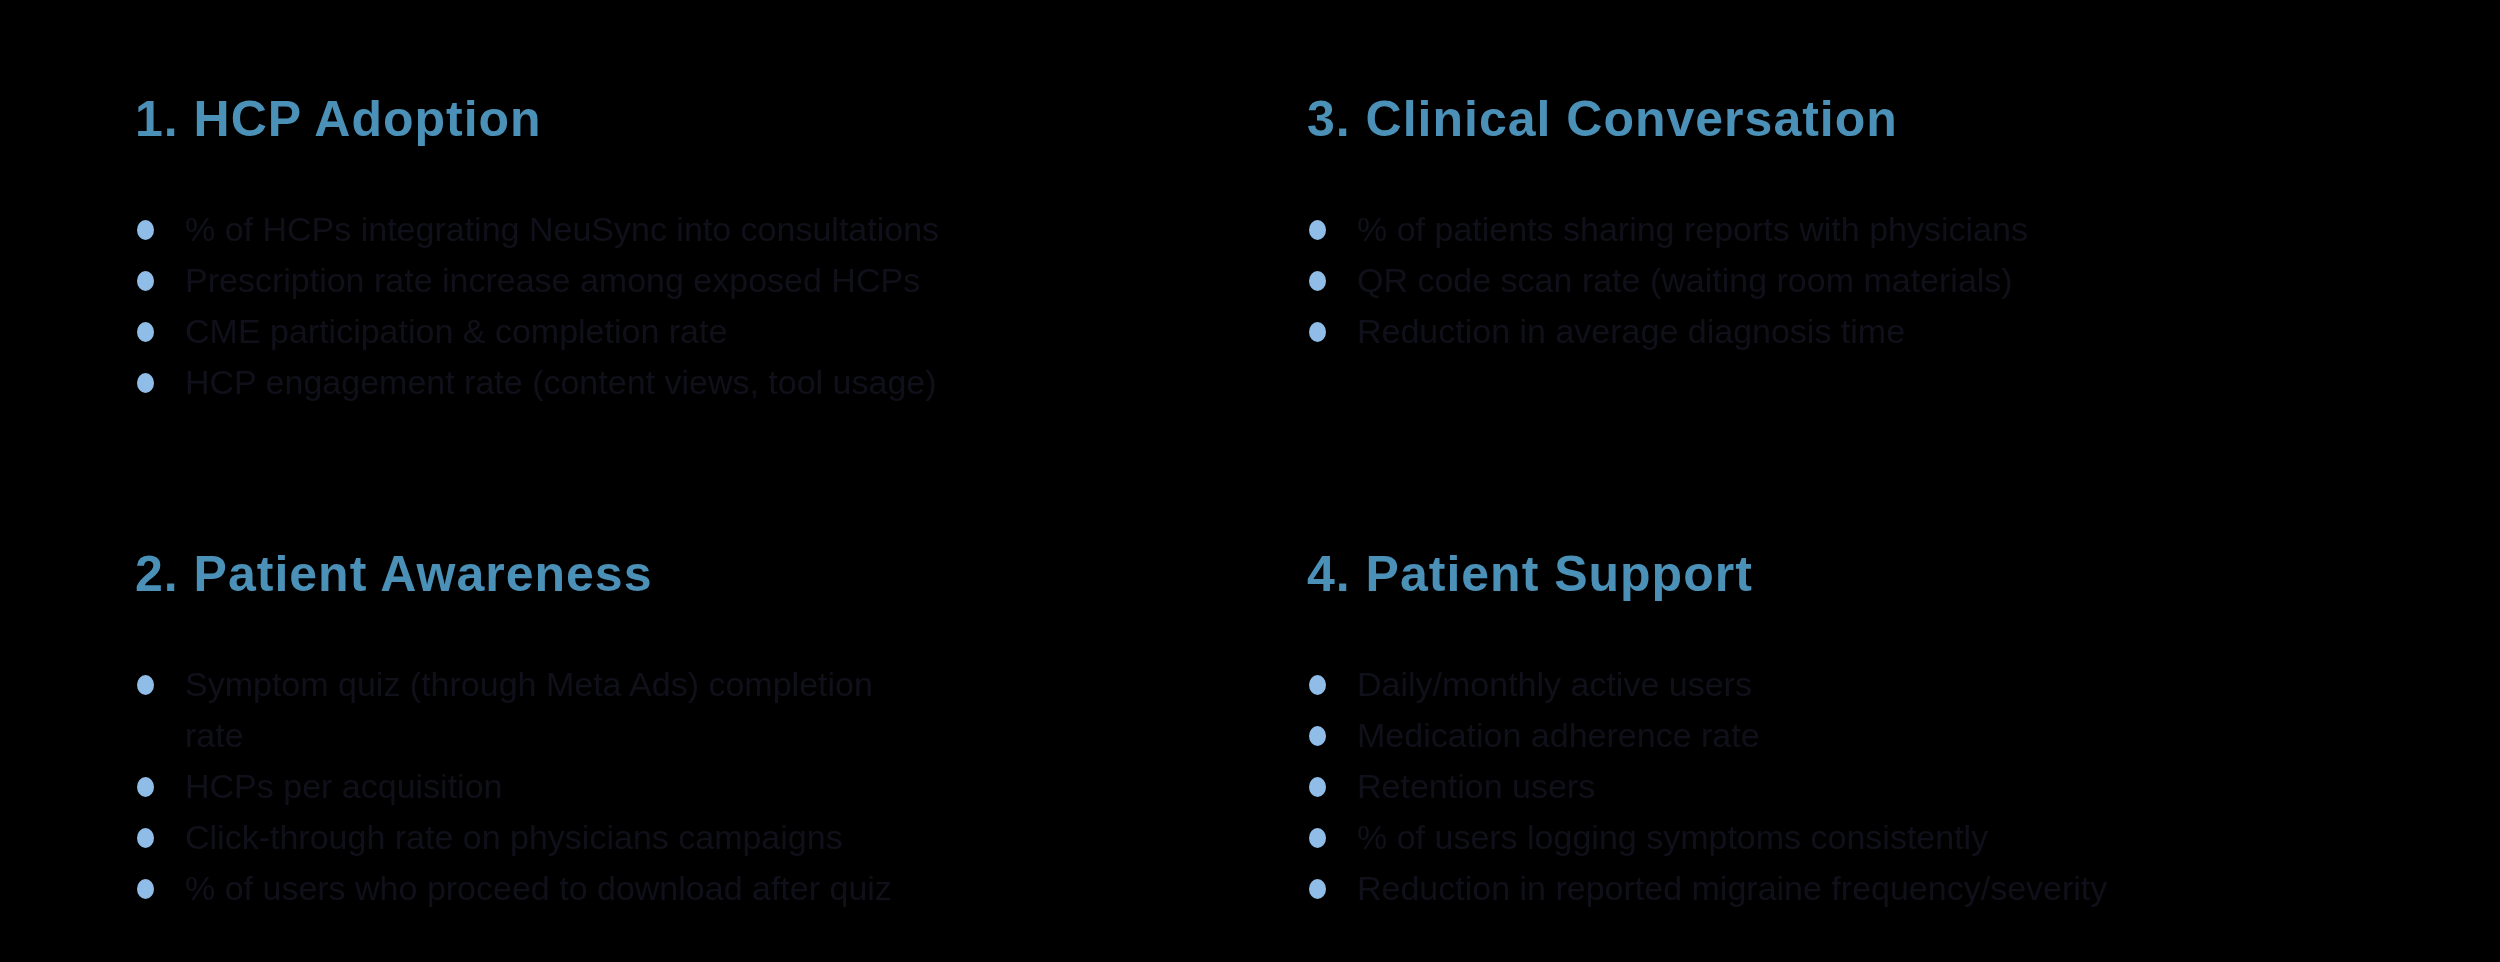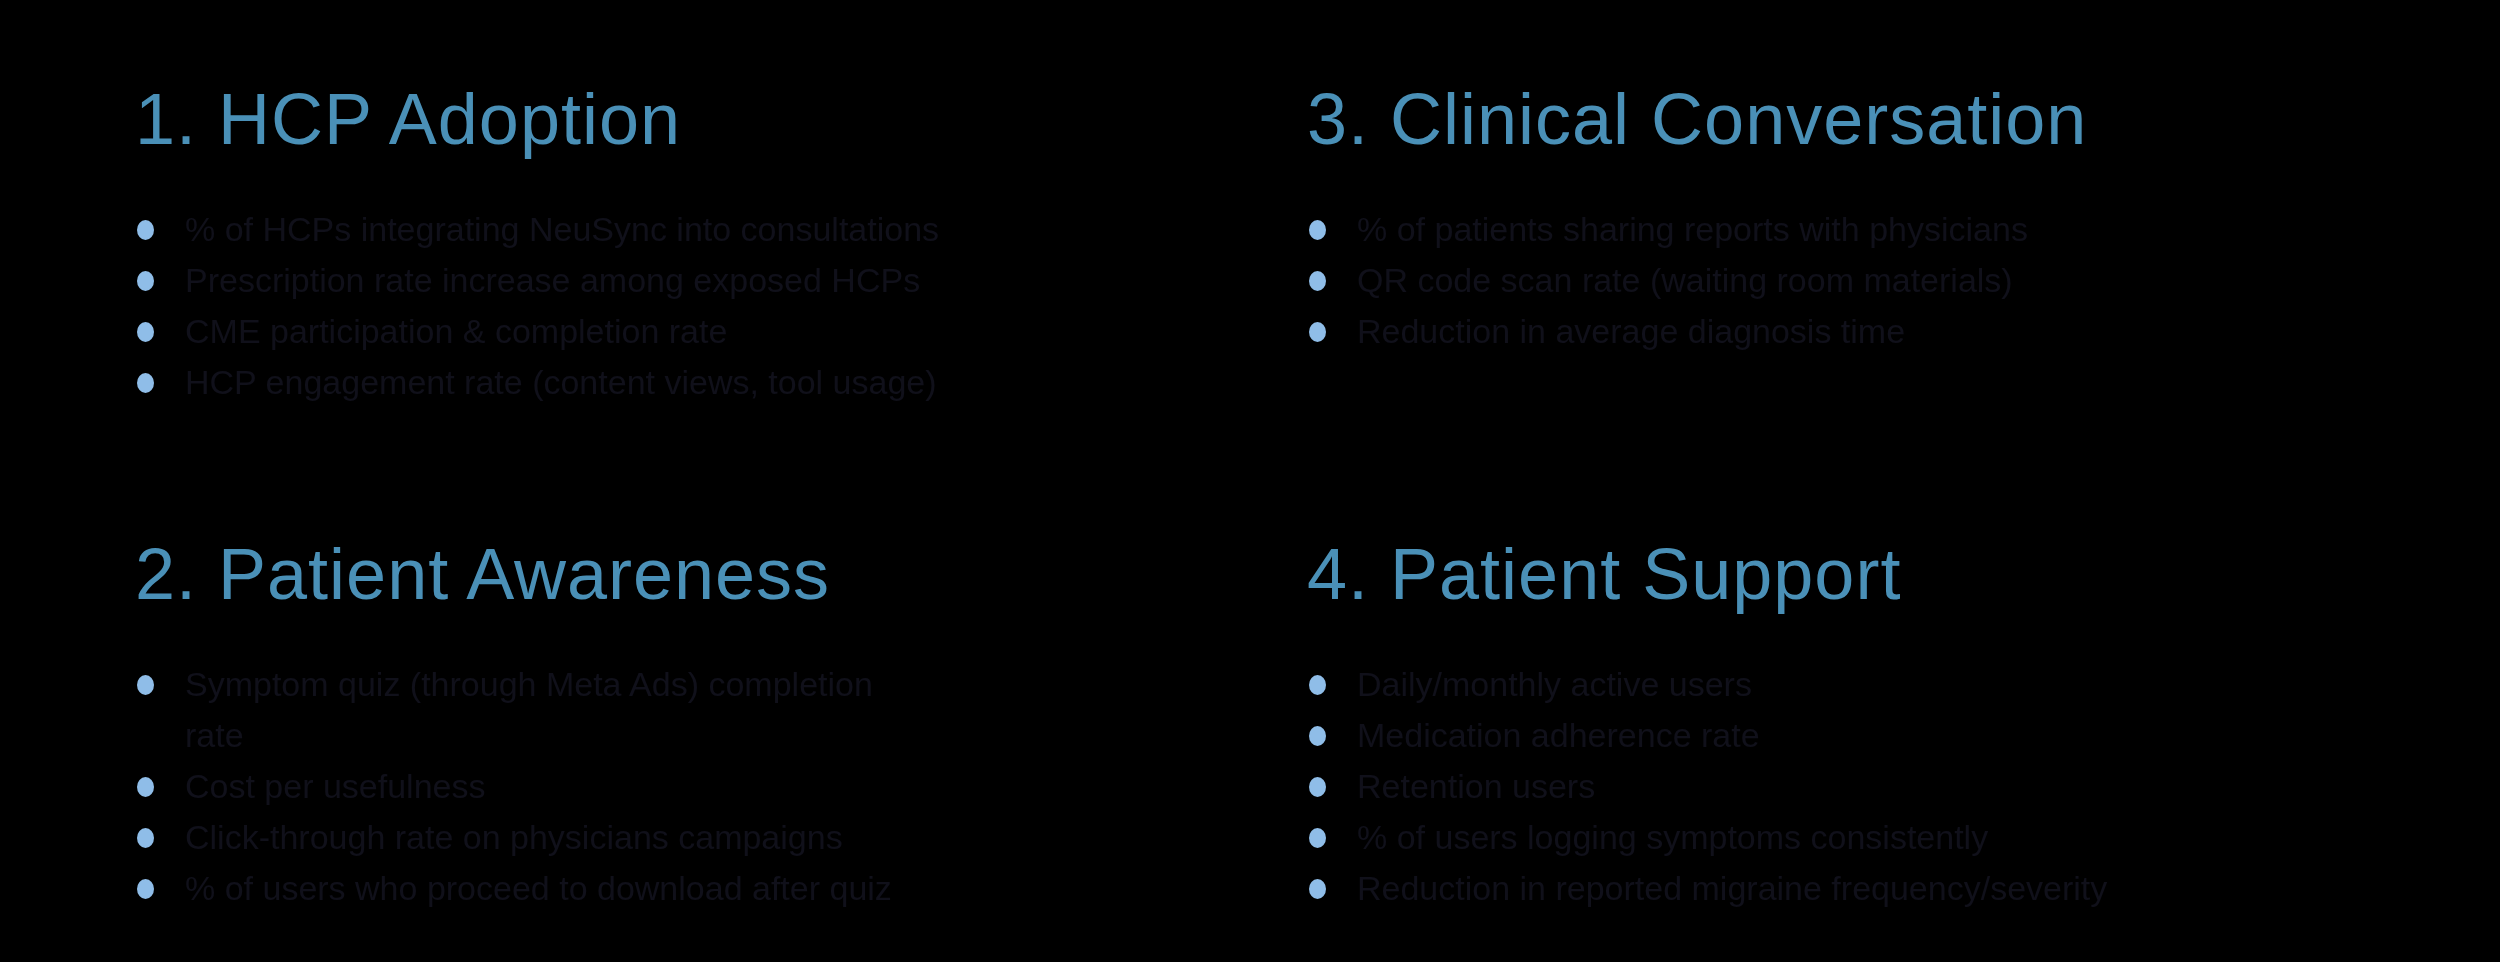--- a/index.html
+++ b/index.html
@@ -18,22 +18,22 @@
     display: grid;
     grid-template-columns: 1172px 1193px;
     grid-template-rows: 455px auto;
     font-family: "Liberation Sans", sans-serif;
   }
   .kpi-section {
     min-width: 0;
   }
   .kpi-title {
     margin: 0;
-    font-size: 72px;
-    font-weight: 400;
+    font-size: 50px;
+    font-weight: 700;
     letter-spacing: 1px;
     line-height: 82px;
     color: var(--heading, #4a90b7);
   }
   .kpi-list {
     list-style: none;
     margin: 44px 0 0 0;
     padding: 0;
   }
   .kpi-item {
@@ -107,21 +107,21 @@
   <section class="kpi-section">
     <h2 class="kpi-title">2. Patient Awareness</h2>
     <ul class="kpi-list">
       <li class="kpi-item">
         <span class="dot"></span>
         <span class="kpi-text">Symptom quiz (through Meta Ads) completion
 rate</span>
       </li>
       <li class="kpi-item">
         <span class="dot"></span>
-        <span class="kpi-text">Cost per usefulness</span>
+        <span class="kpi-text">HCPs per acquisition</span>
       </li>
       <li class="kpi-item">
         <span class="dot"></span>
         <span class="kpi-text">Click-through rate on physicians campaigns</span>
       </li>
       <li class="kpi-item">
         <span class="dot"></span>
         <span class="kpi-text">% of users who proceed to download after quiz</span>
       </li>
     </ul>

